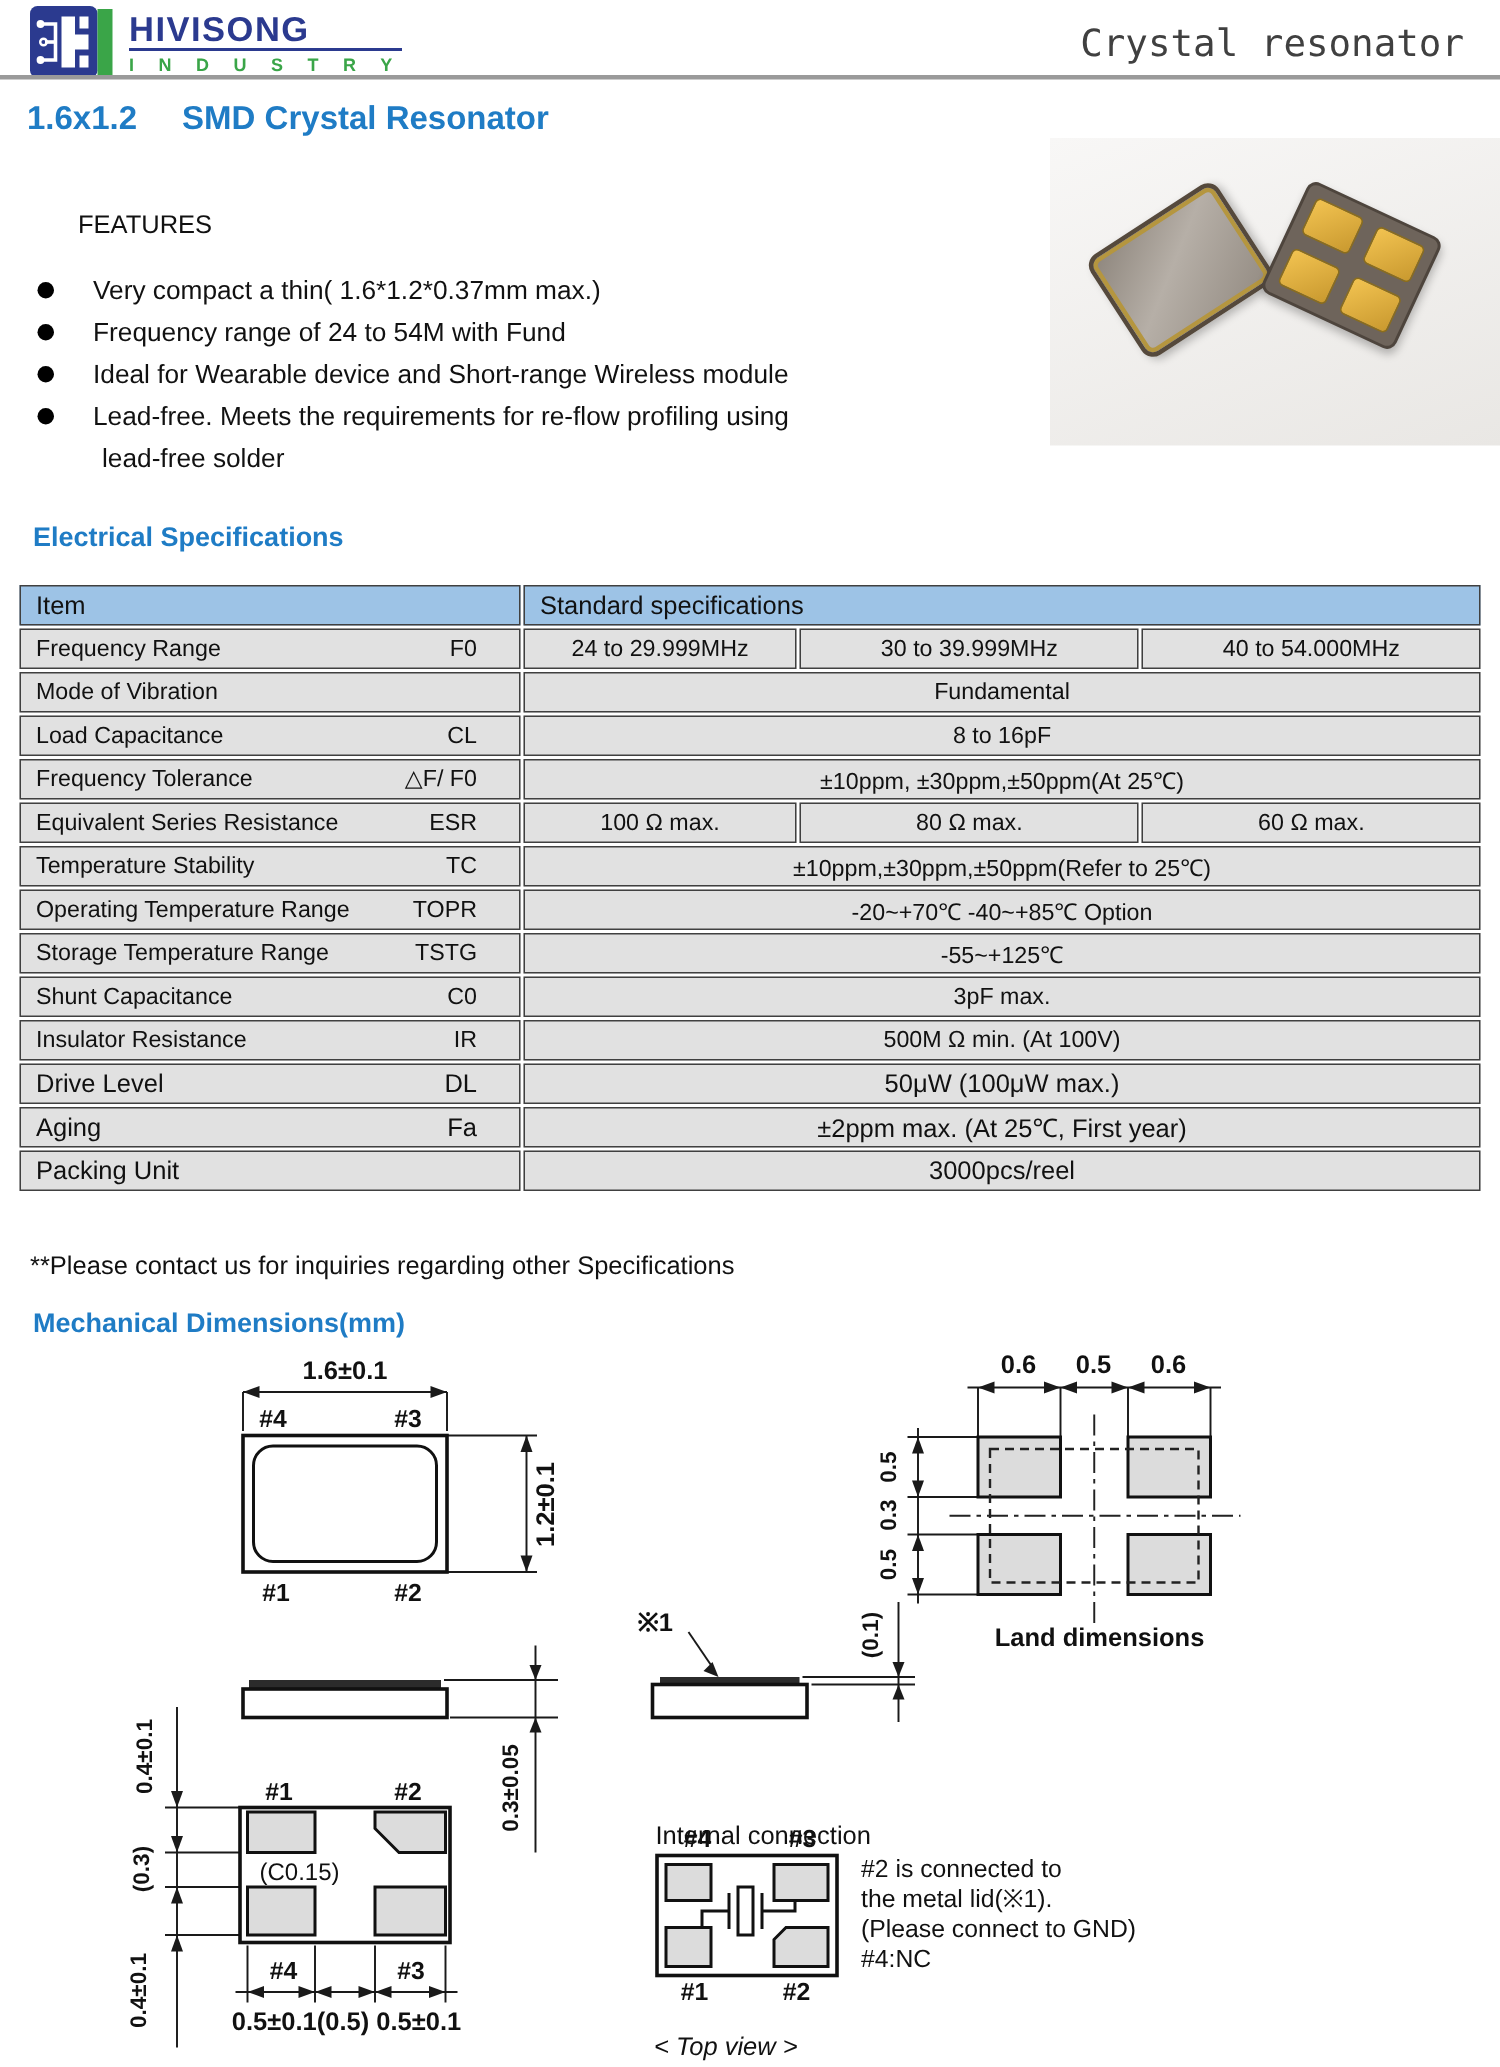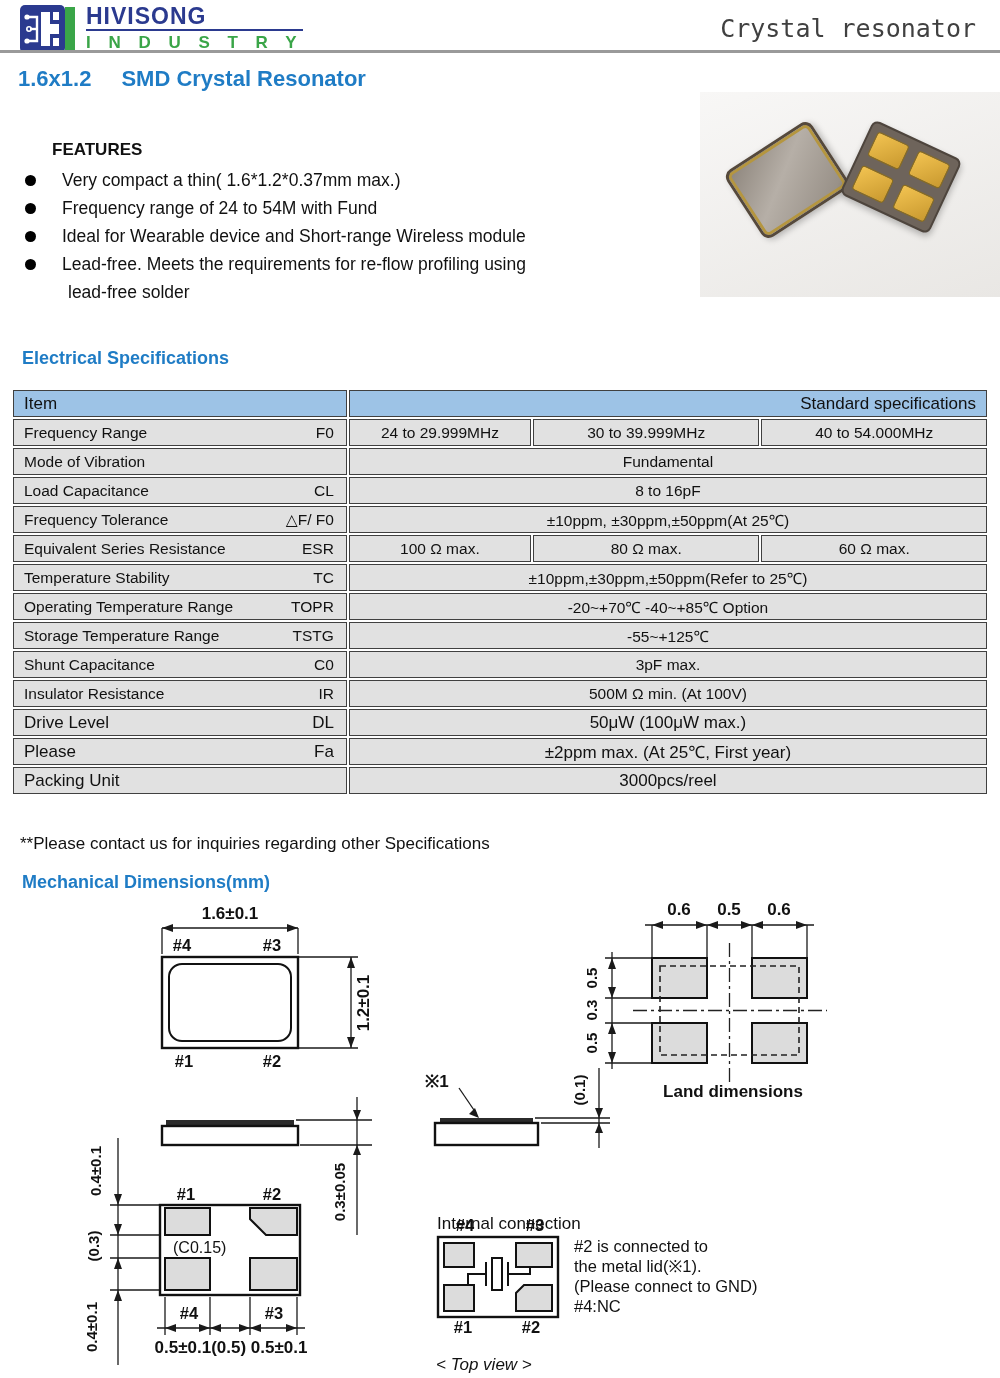--- a/index.html
+++ b/index.html
@@ -5,31 +5,31 @@
   * { box-sizing: border-box; margin: 0; padding: 0; }
   body { background: #fff; }
   .page { position: relative; width: 1000px; height: 1378px; background: #fff;
           font-family: "Liberation Sans", sans-serif; color: #111; overflow: hidden; }
 
   
   .logo-wrap { position: absolute; left: 20px; top: 4px; display: flex; align-items: center; gap: 10px; }
   .brand-text { display: flex; flex-direction: column; }
   .brand-name { font-size: 23px; font-weight: bold; color: #2B3A8F; letter-spacing: 1px;
                 border-bottom: 2px solid #2B3A8F; line-height: 25px; }
-  .brand-sub { font-size: 17px; font-weight: bold; color: #3AA548; letter-spacing: 6.5px; margin-top: 2px; }
+  .brand-sub { font-size: 12px; font-weight: bold; color: #3AA548; letter-spacing: 6.5px; margin-top: 2px; }
   .doc-type { position: absolute; right: 24px; top: 14px; font-family: "DejaVu Sans Mono", monospace;
               font-size: 25px; color: #404040; }
   .top-rule { position: absolute; left: 0; top: 50px; width: 1000px; height: 3px; background: #9a9a9a; }
 
   .page-title { position: absolute; left: 18px; top: 66px; font-size: 22px; font-weight: bold; color: #1F7CC5; }
   .page-title .gap { margin-right: 30px; }
 
   
   .features { position: absolute; left: 25px; top: 140px; width: 650px; }
-  .features-heading { margin-left: 27px; font-size: 17px; font-weight: bold; margin-bottom: 6px; }
+  .features-heading { margin-left: 27px; font-size: 17px; font-weight: normal; margin-bottom: 19px; }
   .feature-item { position: relative; padding-left: 37px; font-size: 17.5px; line-height: 28px; }
   .bullet { position: absolute; left: 0; top: 9px; width: 11px; height: 11px; border-radius: 50%; background: #000; }
   .feature-cont { padding-left: 43px; font-size: 17.5px; line-height: 28px; }
 
   
   .photo { position: absolute; left: 700px; top: 92px; width: 300px; height: 205px;
            background: linear-gradient(160deg, #f8f7f6, #e9e7e4); }
   .chip-lid { position: absolute; left: 36px; top: 48px; width: 102px; height: 80px;
               transform: rotate(-33deg); border: 3px solid #55493c; border-radius: 9px;
               background: linear-gradient(145deg, #8d857c, #b6afa7 45%, #948c83);
@@ -43,24 +43,24 @@
   .gp-bl { left: 7px; bottom: 7px; } .gp-br { right: 7px; bottom: 7px; }
 
   
   .sec-heading { position: absolute; font-size: 18px; font-weight: bold; color: #1F7CC5; }
 
   
   .spec-table { position: absolute; left: 11px; top: 388px; width: 978px;
                 border-collapse: separate; border-spacing: 2px; }
   .spec-table th, .spec-table td { border: 1px solid #404040; height: 27px; padding: 0 10px; }
   .spec-table th { background: #9DC3E6; font-weight: normal; font-size: 17px; text-align: left; }
-  .spec-table th.center { text-align: right; }
+  .spec-table th.center { text-align: left; }
   .spec-table td { background: #E1E1E1; font-size: 15.5px; }
   .spec-table td.val { text-align: center; }
-  .spec-table td.item-cell { padding-right: 12px; }
+  .spec-table td.item-cell { padding-right: 28px; }
   .item-flex { display: flex; justify-content: space-between; align-items: center; }
   .spec-table tr.lg td { font-size: 17px; }
   .table-note { position: absolute; left: 20px; top: 834px; font-size: 17px; }
 
   
   .drawing { position: absolute; }
   svg text { font-family: "Liberation Sans", sans-serif; fill: #111; }
   svg .ln { stroke: #1a1a1a; stroke-width: 1.3; fill: none; }
   svg .thick { stroke: #111; stroke-width: 2.4; fill: #fff; }
   svg .pad { fill: #DCDCDC; stroke: #111; stroke-width: 2; }
@@ -237,21 +237,21 @@
             <div class="item-flex">
               <span>Drive Level</span>
               <span>DL</span>
             </div>
           </td>
       <td class="val" colspan="3">50μW (100μW max.)</td>
     </tr>
     <tr class="lg">
       <td class="item-cell">
             <div class="item-flex">
-              <span>Please</span>
+              <span>Aging</span>
               <span>Fa</span>
             </div>
           </td>
       <td class="val" colspan="3">±2ppm max. (At 25℃, First year)</td>
     </tr>
     <tr class="lg">
       <td class="item-cell">
             <div class="item-flex">
               <span>Packing Unit</span>
               <span></span>

